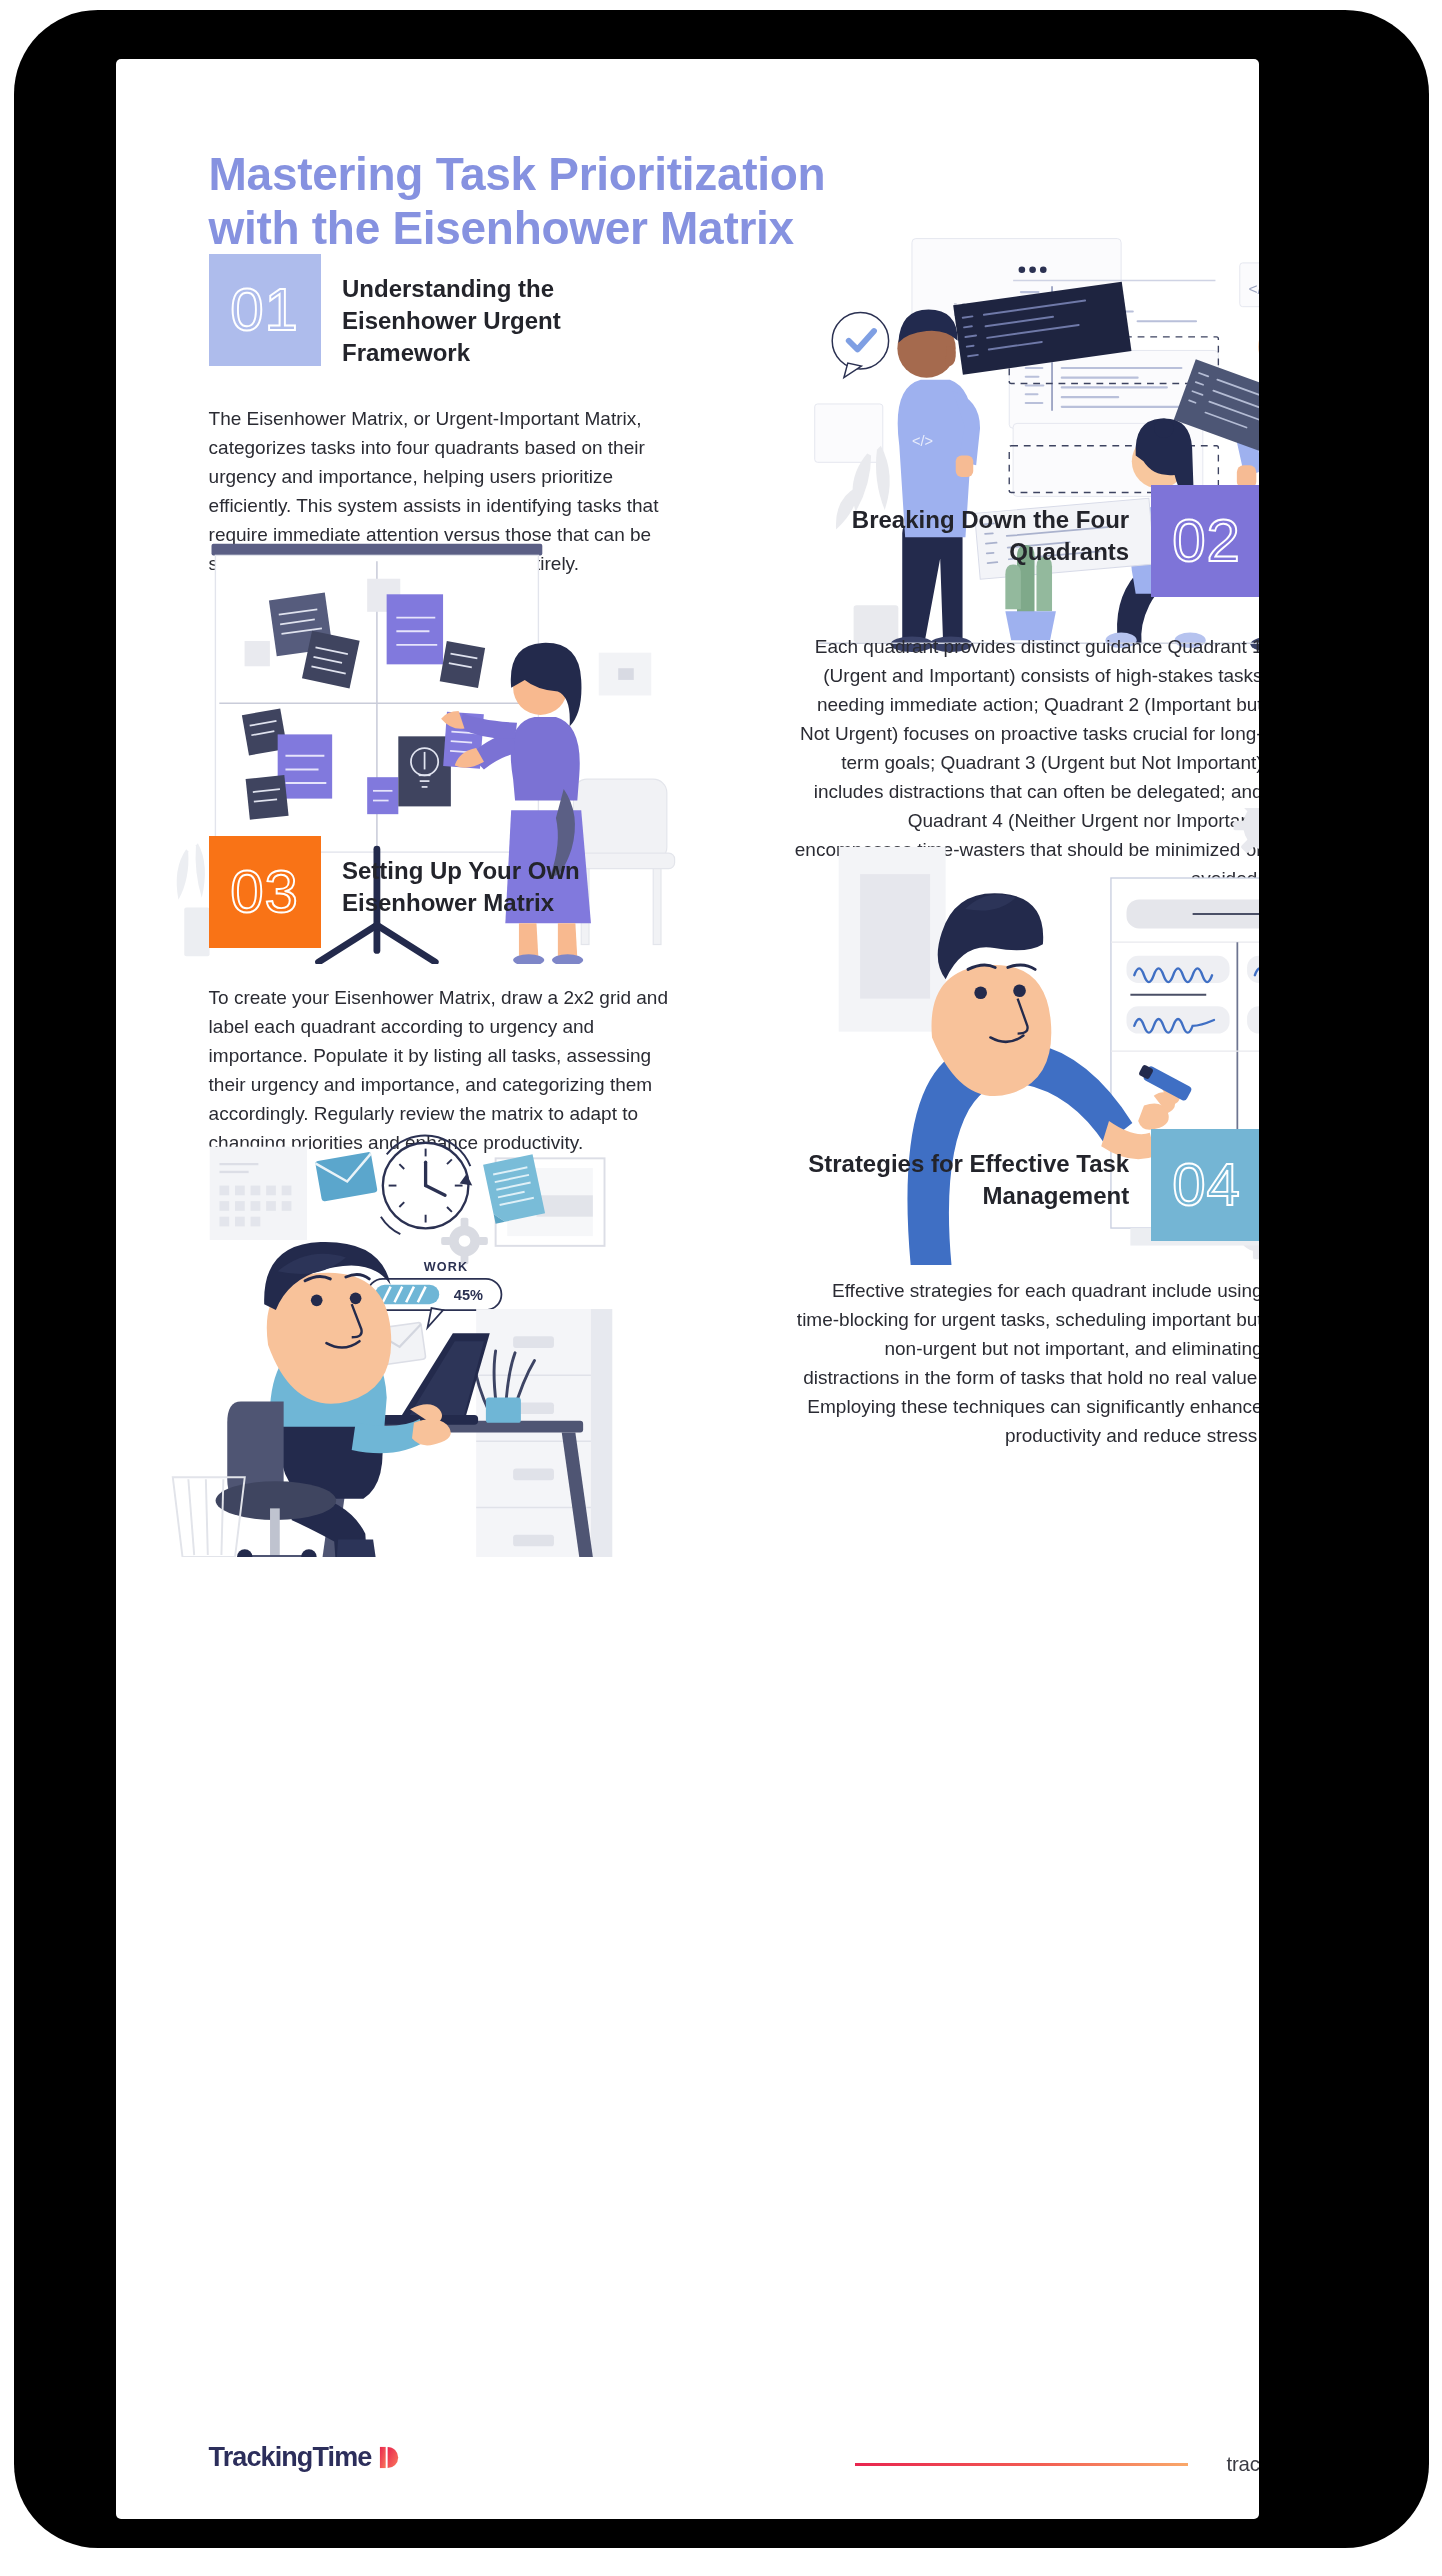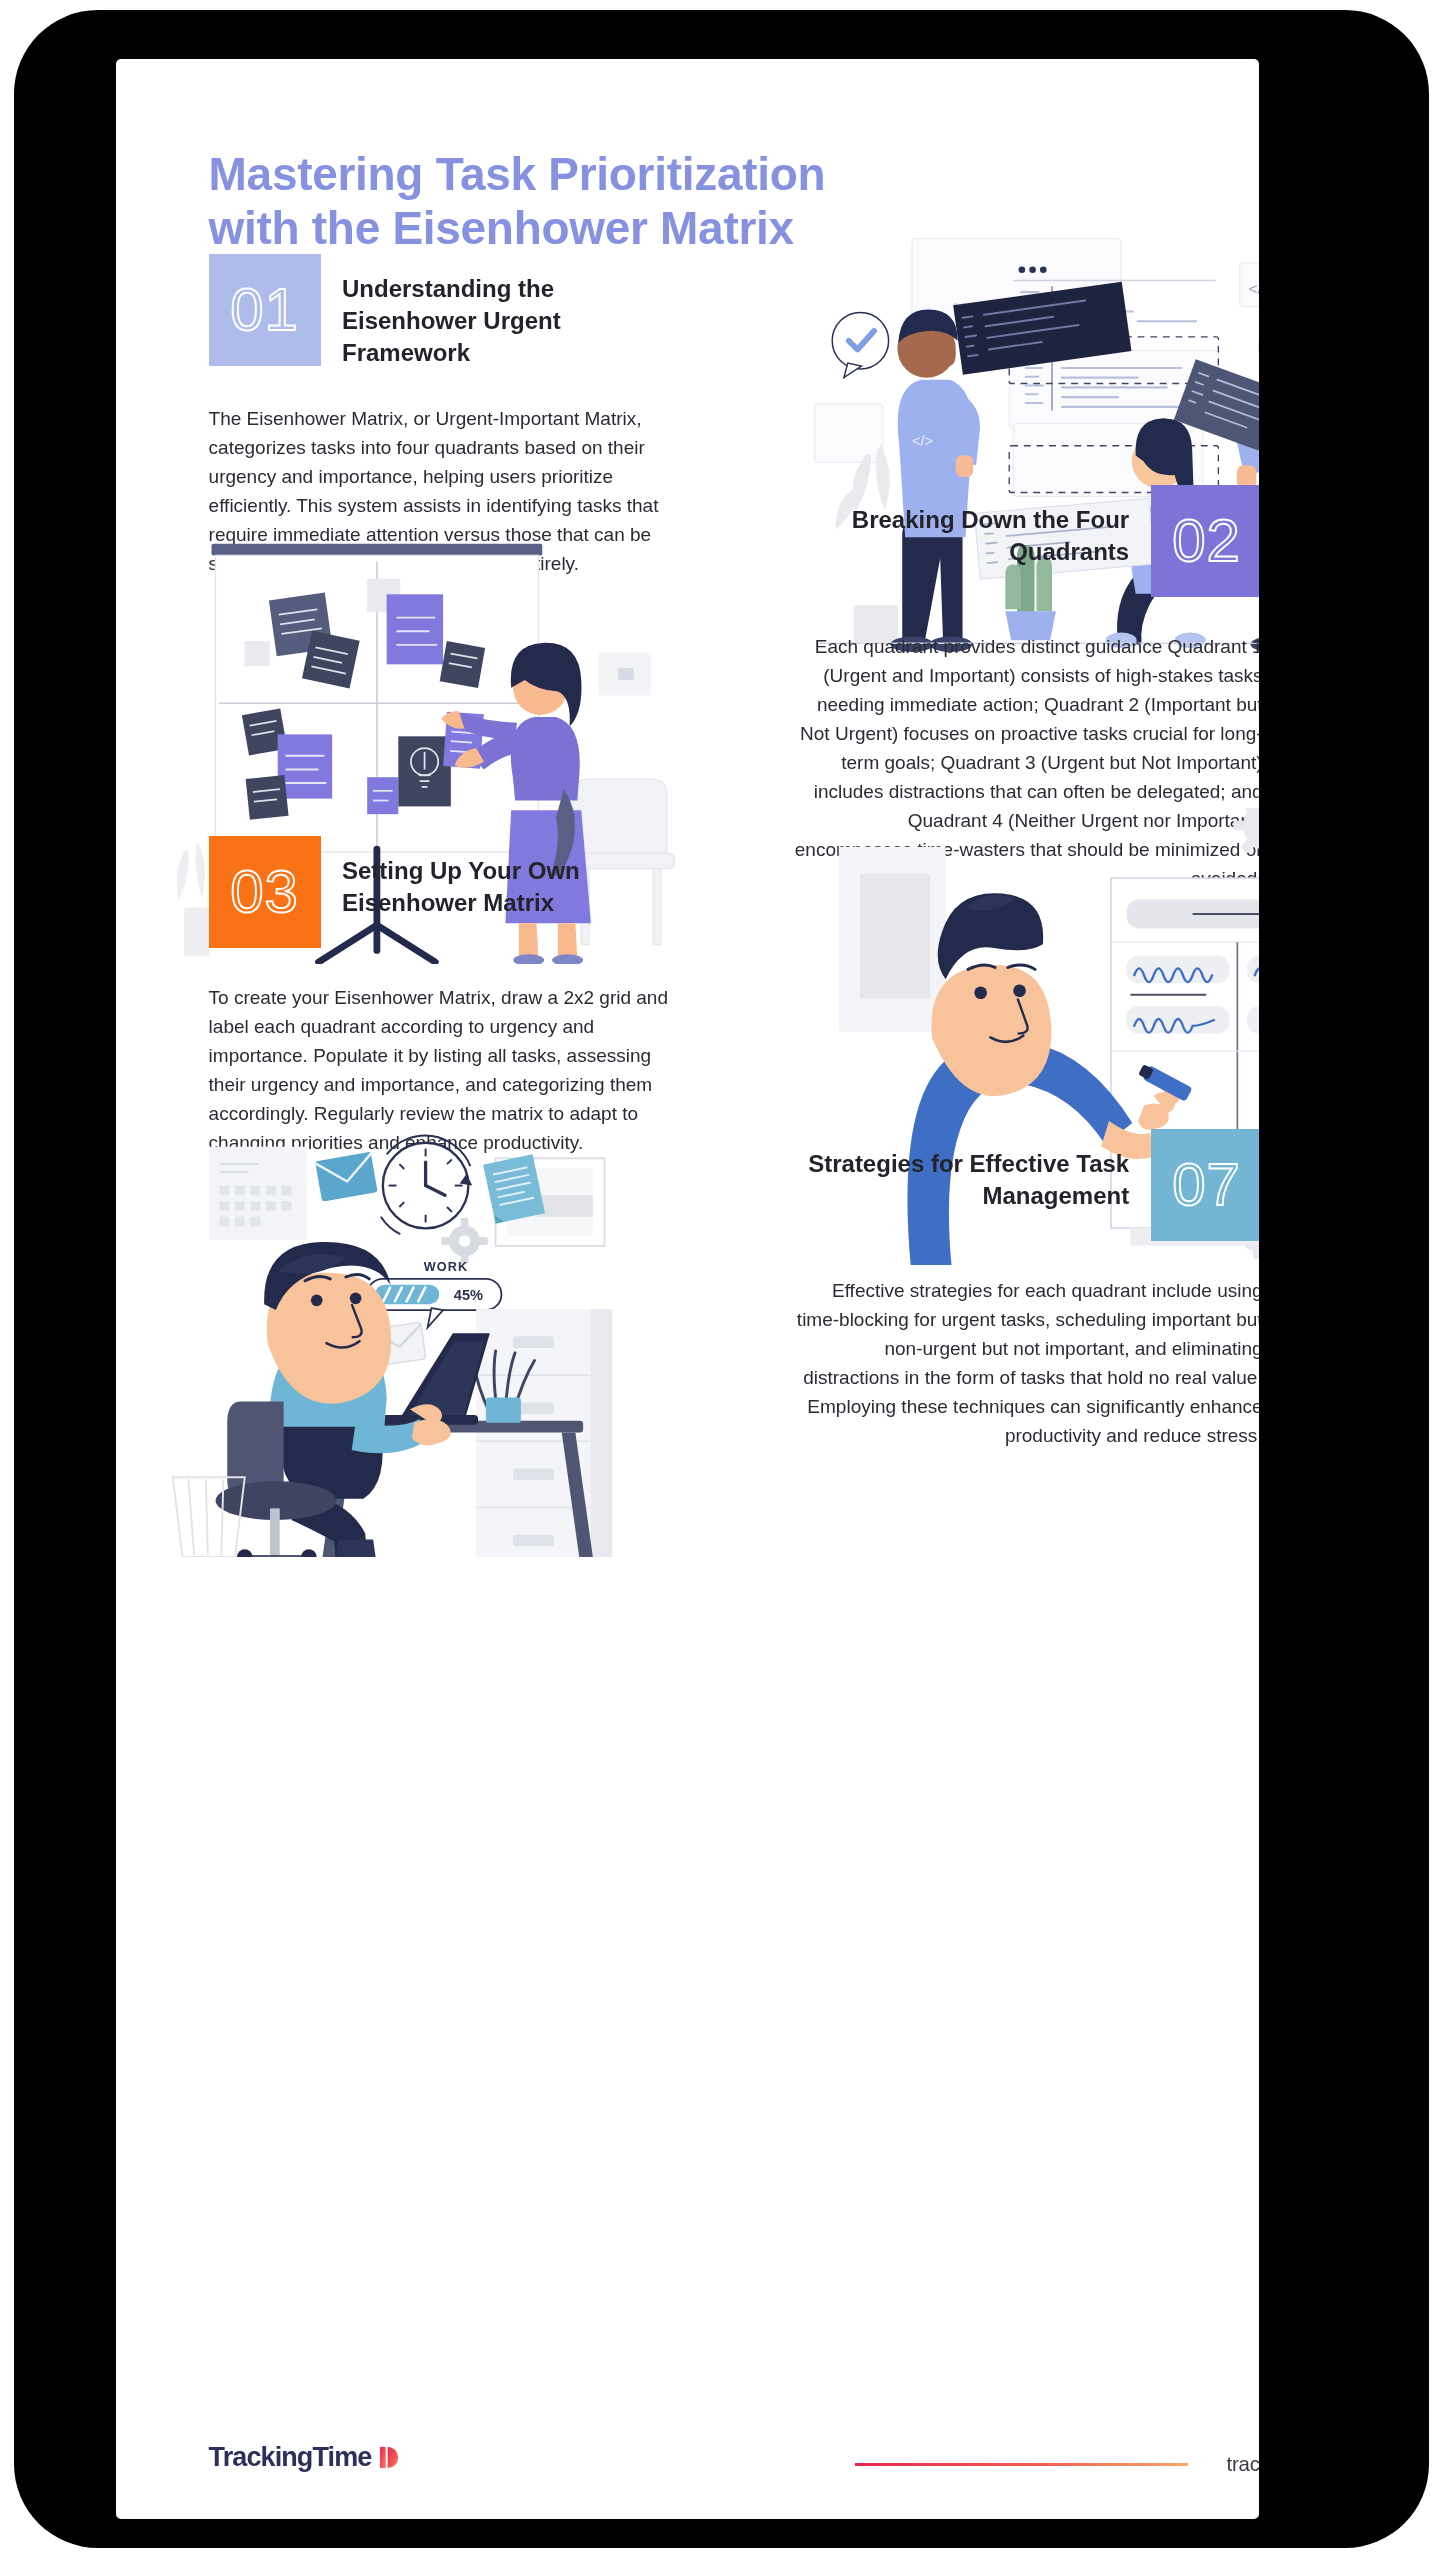--- a/index.html
+++ b/index.html
@@ -583,21 +583,21 @@
             <path d="M512 436 l22 0 l-8 34 l-14 0z" fill="#2f59a8"></path>
           </g>
         </svg>
       </div>
     </div>
 
     <div class="section">
       <div class="txtcol right" style="top:1070px;">
         <div class="head-row rev">
           <div class="numbox" style="background:#74B5D4;">
-            <span>07</span>
+            <span>04</span>
           </div>
           <div class="sec-title">Strategies for Effective Task Management</div>
         </div>
         <p class="sec-body">Effective strategies for each quadrant include using time-blocking for urgent tasks, scheduling important but non-urgent but not important, and eliminating distractions in the form of tasks that hold no real value. Employing these techniques can significantly enhance productivity and reduce stress.</p>
       </div>
 
       <div class="illo" style="left:39px; top:1041px; width:584px; height:457px;">
         <svg viewBox="0 0 600 470" xmlns="http://www.w3.org/2000/svg">
 
           <g>

